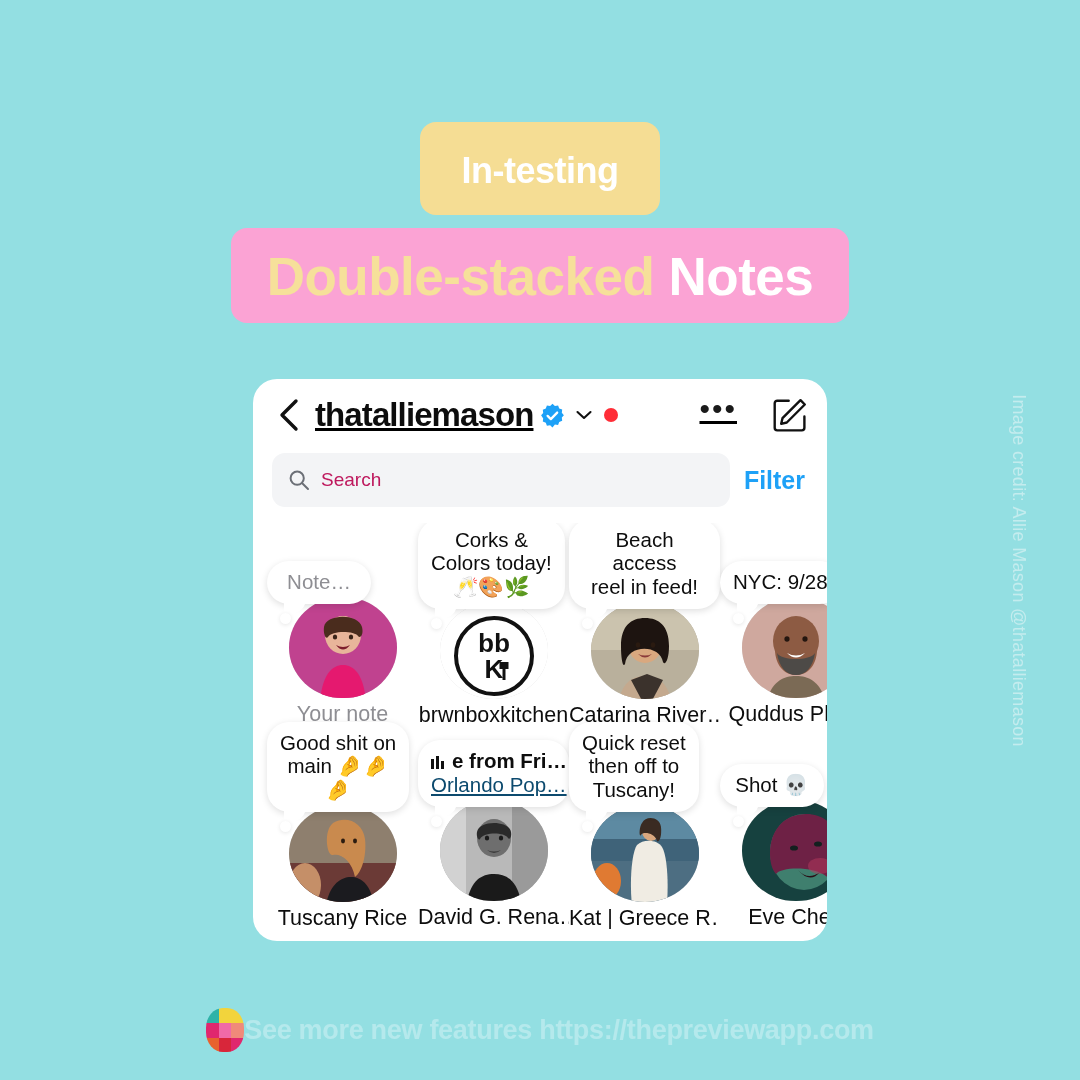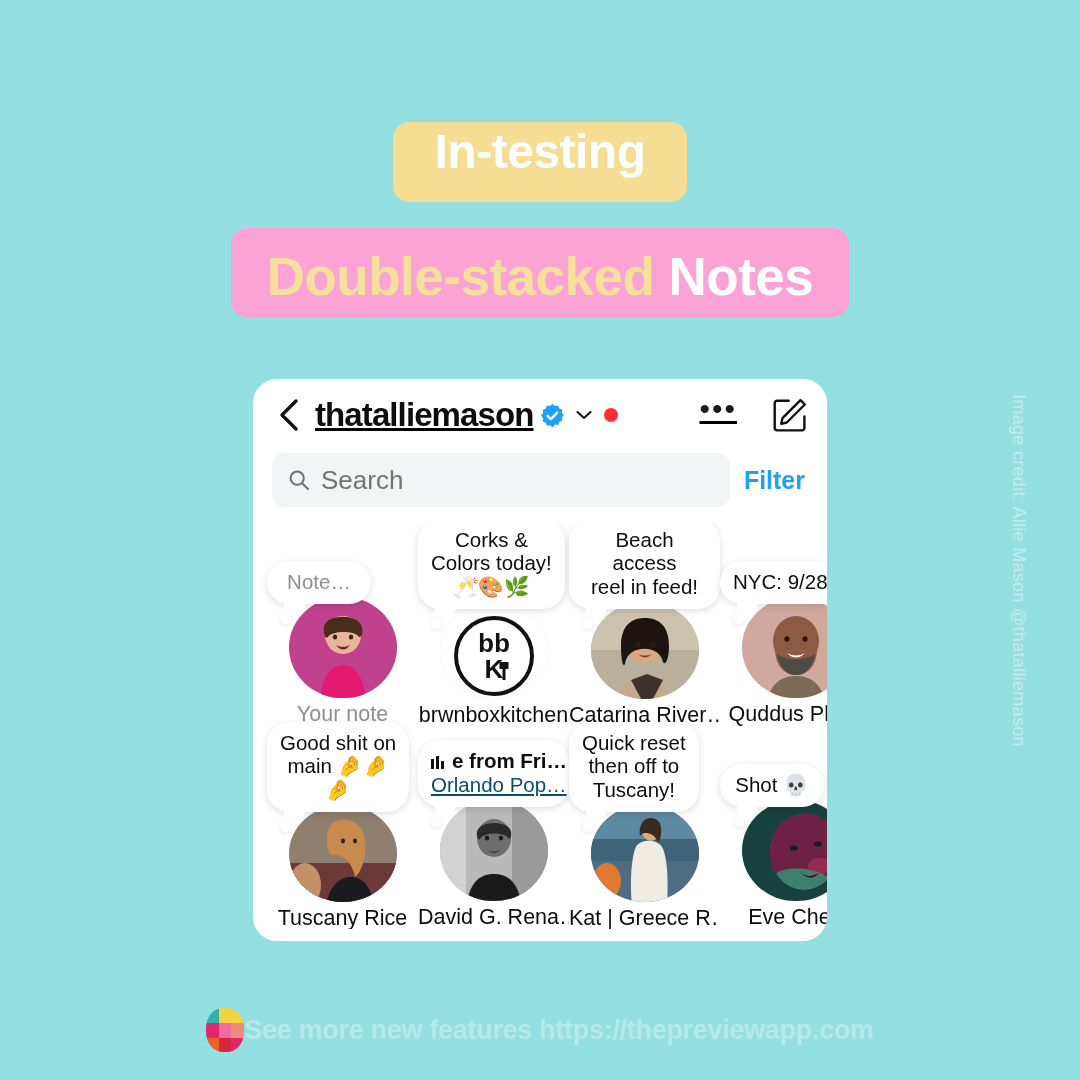--- a/index.html
+++ b/index.html
@@ -18,29 +18,29 @@
     font-weight: 700;
     letter-spacing: -0.5px;
     white-space: nowrap;
   }
   #banner-testing {
     top: 122px;
   }
   #banner-testing .banner {
     background: #f5dd94;
     color: #ffffff;
-    font-size: 48px;
-    padding: 6px 42px 26px;
+    font-size: 36px;
+    padding: 31px 42px 26px;
     line-height: 1.0;
   }
   #banner-notes { top: 228px; }
   #banner-notes .banner {
     background: #fba3d4;
     font-size: 53px;
-    padding: 22px 36px 14px;
+    padding: 22px 36px 20px;
     line-height: 1.0;
   }
   .txt-cream { color: #f6e09a; }
   .txt-white { color: #ffffff; }
 
   
   #phone-card {
     position: absolute;
     left: 253px; top: 379px;
     width: 574px; height: 562px;
@@ -84,21 +84,21 @@
   }
   .search-field {
     flex: 1 1 auto;
     height: 54px;
     background: #f3f4f6;
     border-radius: 13px;
     display: flex; align-items: center;
     padding: 0 16px; gap: 11px;
   }
   .search-icon { width: 22px; height: 22px; flex: none; }
-  .search-placeholder { font-size: 26px; color: #737373; }
+  .search-placeholder { font-size: 19px; color: #be185d; }
   .filter-link {
     font-size: 25px; color: #1ea1f7; font-weight: 600;
     padding-right: 4px;
   }
 
   
   .notes-area {
     margin-top: 16px;
     padding-left: 14px;
     position: relative;

